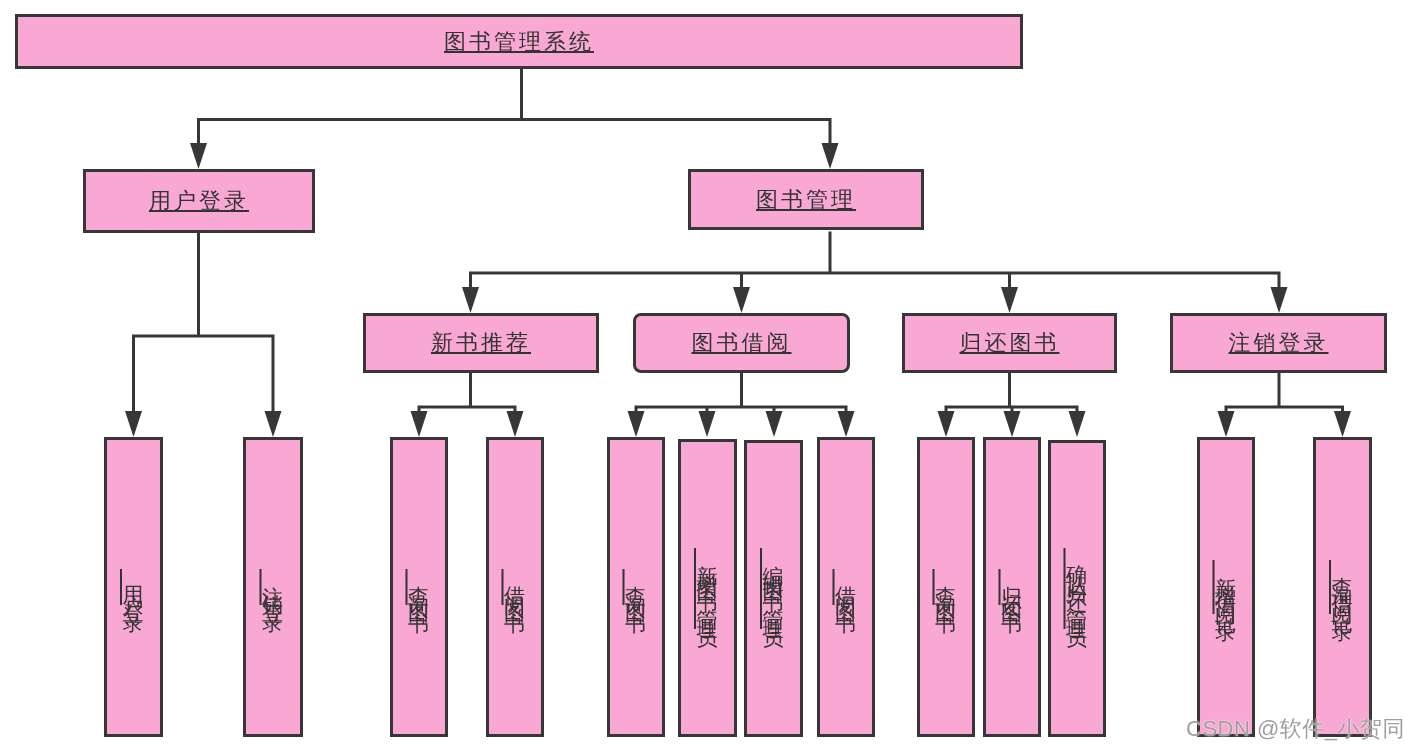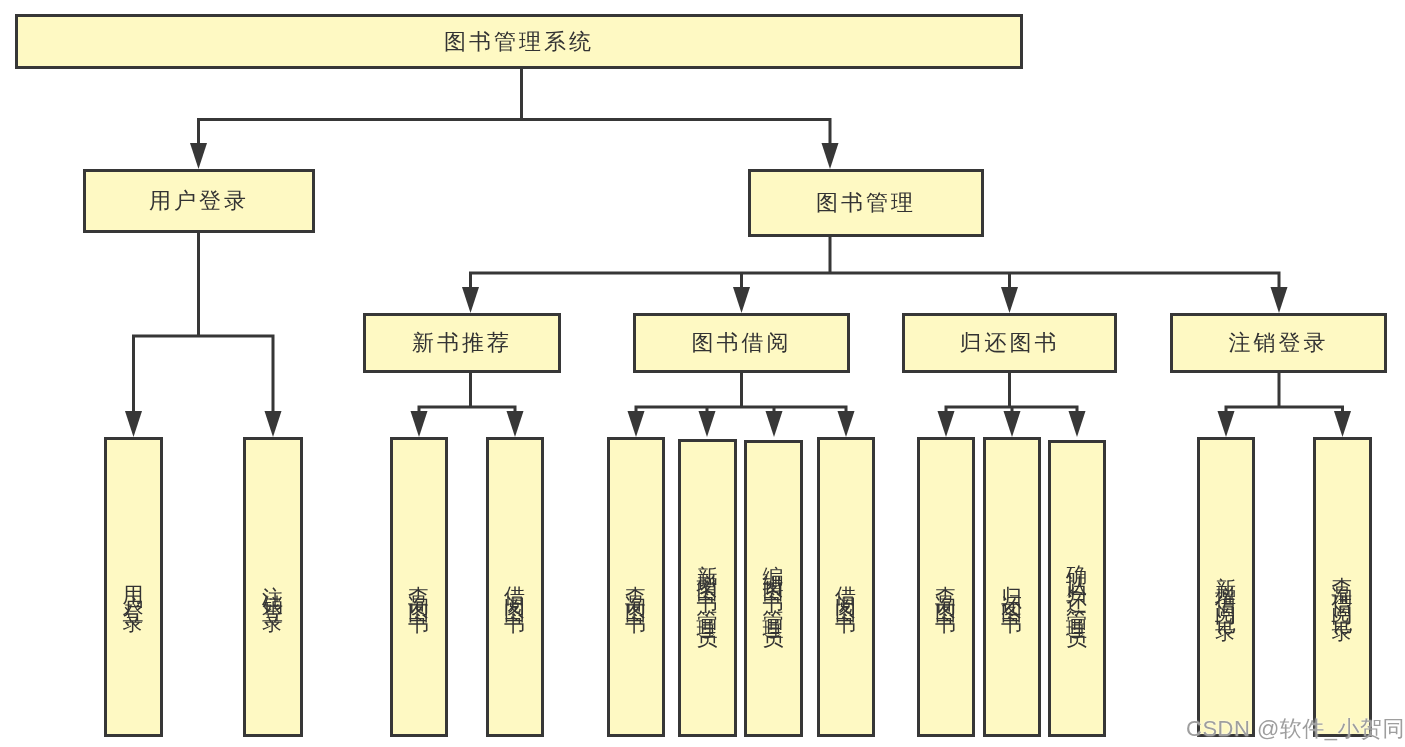--- a/index.html
+++ b/index.html
@@ -11,22 +11,23 @@
   html,body{margin:0;padding:0;}
   body{background:var(--bg);font-family:"Liberation Sans",sans-serif;}
   .canvas{
     position:relative;width:1405px;height:747px;background:var(--bg);overflow:hidden;
   }
   .connectors{position:absolute;left:0;top:0;}
   .connectors .ln{fill:none;stroke:var(--line);stroke-width:3;stroke-linecap:square;}
   .connectors .ar{fill:var(--line);stroke:none;}
   .box{
     position:absolute;box-sizing:border-box;border:3px solid var(--line);
-    background:#fef9c3;color:var(--text);display:flex;align-items:center;justify-content:center;
+    background:#f9a8d4;color:var(--text);display:flex;align-items:center;justify-content:center;
     font-family:"Liberation Sans",sans-serif;
+    text-decoration:underline;
   }
   .h{font-size:22px;letter-spacing:3px;white-space:nowrap;}
   .v{
     writing-mode:vertical-rl;text-orientation:mixed;
     font-size:21px;letter-spacing:9px;line-height:1;
   }
   .watermark{
     position:absolute;left:1186px;top:714px;z-index:10;
     font-size:22px;color:var(--wm);letter-spacing:0.5px;white-space:nowrap;
     text-shadow:0 0 2px #ffffff;
@@ -69,24 +70,24 @@
     <path class="ar" d="M1068.5,411 L1085.5,411 L1077,437 Z"></path>
 
     <path class="ln" d="M1279,373 L1279,407 M1226,407 L1342.5,407 M1226,407 L1226,413 M1342.5,407 L1342.5,413"></path>
     <path class="ar" d="M1217.5,411 L1234.5,411 L1226,437 Z"></path>
     <path class="ar" d="M1334,411 L1351,411 L1342.5,437 Z"></path>
   </svg>
 
   <div class="box h" style="left:15px;top:14px;width:1008px;height:55px;">图书管理系统</div>
 
   <div class="box h" style="left:83px;top:169px;width:232px;height:64px;">用户登录</div>
-  <div class="box h" style="left:748px;top:169px;width:236px;height:68px;">图书管理</div>
+  <div class="box h" style="left:688px;top:169px;width:236px;height:61px;">图书管理</div>
 
-  <div class="box h" style="left:363px;top:313px;width:198px;height:60px;">新书推荐</div>
-  <div class="box h" style="left:633px;top:313px;width:217px;height:60px;">图书借阅</div>
+  <div class="box h" style="left:363px;top:313px;width:236px;height:60px;">新书推荐</div>
+  <div class="box h" style="left:633px;top:313px;width:217px;height:60px;border-radius:8px;">图书借阅</div>
   <div class="box h" style="left:902px;top:313px;width:215px;height:60px;">归还图书</div>
   <div class="box h" style="left:1170px;top:313px;width:217px;height:60px;">注销登录</div>
 
   <div class="box v" style="left:104px;top:437px;width:59px;height:300px;">用户登录</div>
   <div class="box v" style="left:243px;top:437px;width:60px;height:300px;">注销登录</div>
 
   <div class="box v" style="left:390px;top:437px;width:58px;height:300px;">查询图书</div>
   <div class="box v" style="left:486px;top:437px;width:58px;height:300px;">借阅图书</div>
 
   <div class="box v" style="left:607px;top:437px;width:58px;height:300px;">查询图书</div>

